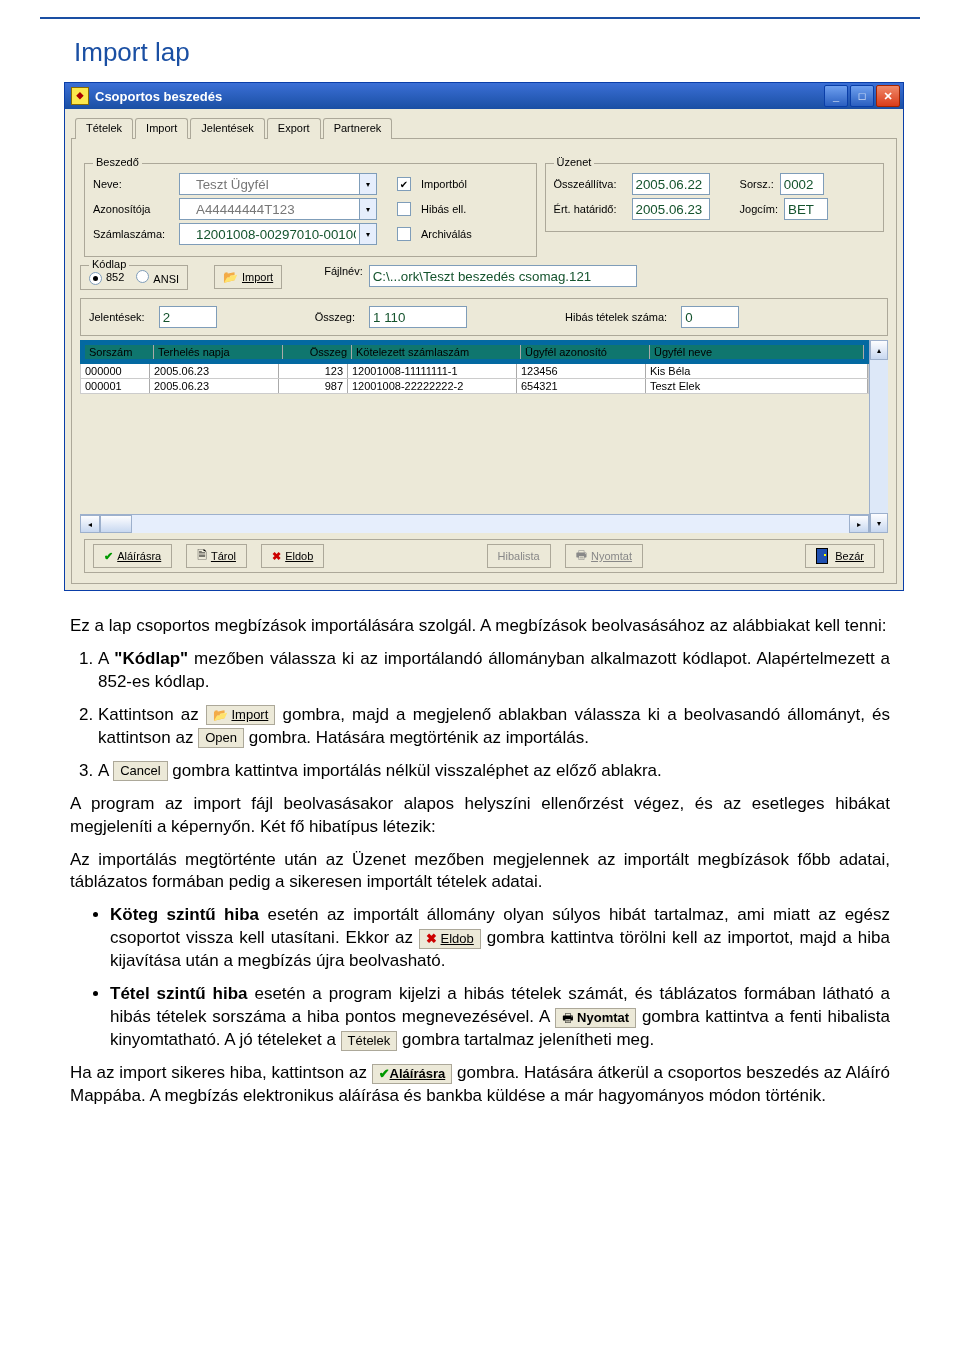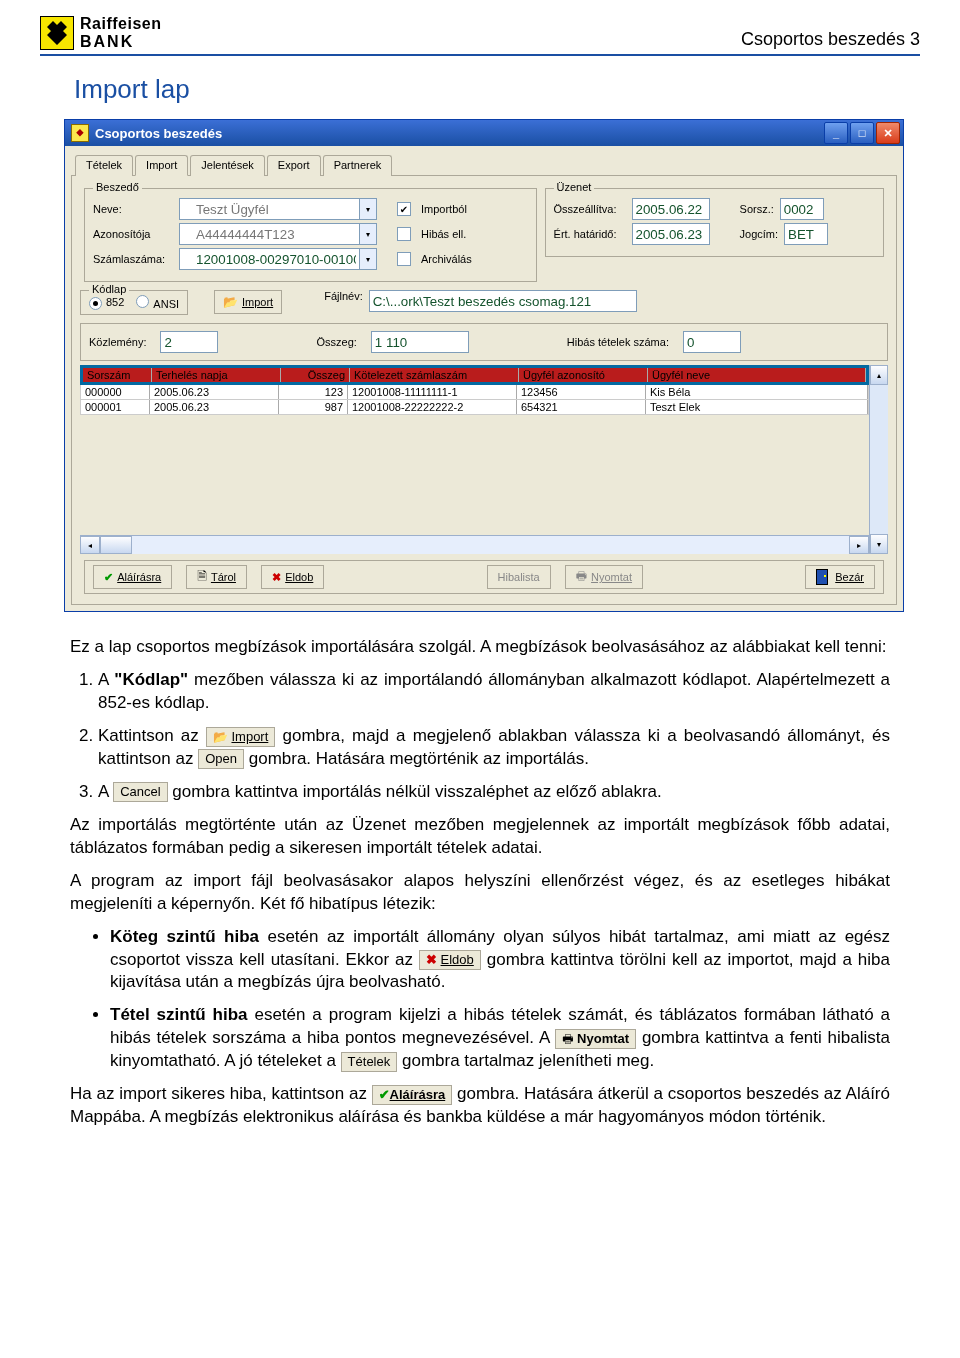--- a/index.html
+++ b/index.html
@@ -33,25 +33,25 @@
 .lbl { min-width:80px; }
 .inp { border:1px solid #7f9db9; background:#fff; height:18px; padding:1px 3px; color:#777; }
 .inp.dark { color:#14532d; }
 .combo { display:flex; }
 .combo .inp { border-right:none;padding-left:16px; }
 .combo .dd { width:16px; height:20px; border:1px solid #7f9db9; background:#e6eefc; display:flex; align-items:center; justify-content:center; font-size:8px; }
 .chk { width:12px; height:12px; border:1px solid #7f9db9; background:#fff; display:inline-flex; align-items:center; justify-content:center; font-size:10px; margin-right:4px; }
 .radio { width:11px; height:11px; border:1px solid #7f9db9; border-radius:50%; background:#fff; display:inline-flex; align-items:center; justify-content:center; margin-right:4px; }
 .radio.sel::after { content:""; width:5px; height:5px; background:#000; border-radius:50%; }
 .btn { border:1px solid #aca899; background:#ece9d8; padding:1px 8px; height:20px; display:inline-flex; align-items:center; gap:4px; }
-.top-layout { display:flex; gap:0; }
+.top-layout { display:flex; gap:0;margin-top:12px; }
 .left-col { flex:0 0 57%; }
 .right-col { flex:0 0 43%; }
 .gridbox { background:#ece9d8; }
-.grid-hdr { display:flex; background:#b91c1c; border:3px solid #0369a1; }
+.grid-hdr { display:flex; background:#0f766e; border:5px solid #0369a1; }
 .grid-hdr div, .grid-row div { padding:1px 4px; border-right:1px solid #aaa; font-size:11px; }
 .grid-row { display:flex; background:#fff; border:1px solid #ccc; border-top:none; }
 .col-s { width:60px; } .col-d { width:120px; } .col-a { width:60px; text-align:right; } .col-acc{ width:160px;} .col-uid{ width:120px;} .col-un{ flex:1;}
 .grid-wrap { display:flex; }
 .grid-main { flex:1; }
 .vscroll { width:18px; background:#e6eefc; border-left:1px solid #9db0cc; display:flex; flex-direction:column; }
 .vscroll .arr { height:18px; border:1px solid #9db0cc; background:linear-gradient(#fdfdff,#c8d8f0); display:flex; align-items:center; justify-content:center; font-size:8px; }
 .vscroll .track { flex:1; background:#dde8f8; }
 .hscroll { height:18px; background:#e6eefc; border-top:1px solid #9db0cc; display:flex; margin-top:120px;}
 .hscroll .arr { width:18px; border:1px solid #9db0cc; background:linear-gradient(#fdfdff,#c8d8f0); display:flex; align-items:center; justify-content:center; font-size:8px;}
@@ -74,34 +74,20 @@
 .ic-printer::before { content:"🖶"; font-size:12px; }
 .ic-door { display:inline-block; width:10px; height:14px; background:#2050b0; border:1px solid #000; vertical-align:middle; margin-right:3px; position:relative; }
 .ic-door::after { content:""; position:absolute; top:5px; right:1px; width:2px; height:2px; background:#ff0; }
 .ic-doc::before { content:"🗎"; font-size:12px; }
 .u { text-decoration:underline; }
 </style>
 </head>
 <body>
 
 <div class="page">
-  <div class="header-row">
-    <div class="logo-block">
-      <div class="logo-sq">
-        <svg viewBox="0 0 32 32">
-            <path d="M6 10 L12 4 L16 8 L20 4 L26 10 L16 20 Z M6 18 L12 12 L16 16 L20 12 L26 18 L16 28 Z" fill="#000"></path>
-          </svg>
-      </div>
-      <div class="logo-text">
-        <div class="top">Raiffeisen</div>
-        <div class="bot">BANK</div>
-      </div>
-    </div>
-    <div class="page-label">Csoportos beszedés  3</div>
-  </div>
   <hr class="hr">
 
   <div class="section-title">Import lap</div>
 
   <div class="screenshot">
     <div class="win">
       <div class="titlebar">
         <span class="ticon">◆</span>
         <span class="ttitle">Csoportos beszedés</span>
         <span class="wbtn">_</span>
@@ -187,21 +173,21 @@
                 <span class="ic-folder"></span>
                 <span class="u">Import</span>
               </span>
             <span style="width:30px"></span>
             <span>Fájlnév:</span>
             <input class="inp dark" style="width: 260px;" value="C:\...ork\Teszt beszedés csomag.121">
           </div>
 
           <div class="group" style="margin:8px 0 0 0; padding:4px 8px;">
             <div class="frow" style="gap:14px;">
-              <span>Közlemény:</span>
+              <span>Jelentések:</span>
               <input class="inp dark" style="width: 50px;" value="2">
               <span style="width:70px"></span>
               <span>Összeg:</span>
               <input class="inp dark" style="width: 90px;" value="1 110">
               <span style="width:70px"></span>
               <span>Hibás tételek száma:</span>
               <input class="inp dark" style="width: 50px;" value="0">
             </div>
           </div>
 
@@ -295,22 +281,22 @@
         <span> gombra, majd a megjelenő ablakban válassza ki a beolvasandó állományt, és kattintson az </span>
         <span class="inline-btn"><span>Open</span></span>
         <span> gombra. Hatására megtörténik az importálás.</span>
       </li>
       <li>
         <span>A </span>
         <span class="inline-btn"><span>Cancel</span></span>
         <span> gombra kattintva importálás nélkül visszaléphet az előző ablakra.</span>
       </li>
     </ol>
+    <p>A program az import fájl beolvasásakor alapos helyszíni ellenőrzést végez, és az esetleges hibákat megjeleníti a képernyőn. Két fő hibatípus létezik:</p>
     <p>Az importálás megtörténte után az Üzenet mezőben megjelennek az importált megbízások főbb adatai, táblázatos formában pedig a sikeresen importált tételek adatai.</p>
-    <p>A program az import fájl beolvasásakor alapos helyszíni ellenőrzést végez, és az esetleges hibákat megjeleníti a képernyőn. Két fő hibatípus létezik:</p>
     <ul>
       <li>
         <b>Köteg szintű hiba</b><span> esetén az importált állomány olyan súlyos hibát tartalmaz, ami miatt az egész csoportot vissza kell utasítani. Ekkor az </span>
         <span class="inline-btn"><span class="ic-red">✖</span> <span class="u">Eldob</span></span>
         <span> gombra kattintva törölni kell az importot, majd a hiba kijavítása után a megbízás újra beolvasható.</span>
       </li>
       <li>
         <b>Tétel szintű hiba</b><span> esetén a program kijelzi a hibás tételek számát, és táblázatos formában látható a hibás tételek sorszáma a hiba pontos megnevezésével. A </span>
         <span class="inline-btn"><span class="ic-printer"></span> <b>Nyomtat</b></span>
         <span> gombra kattintva a fenti hibalista kinyomtatható. A jó tételeket a </span>

